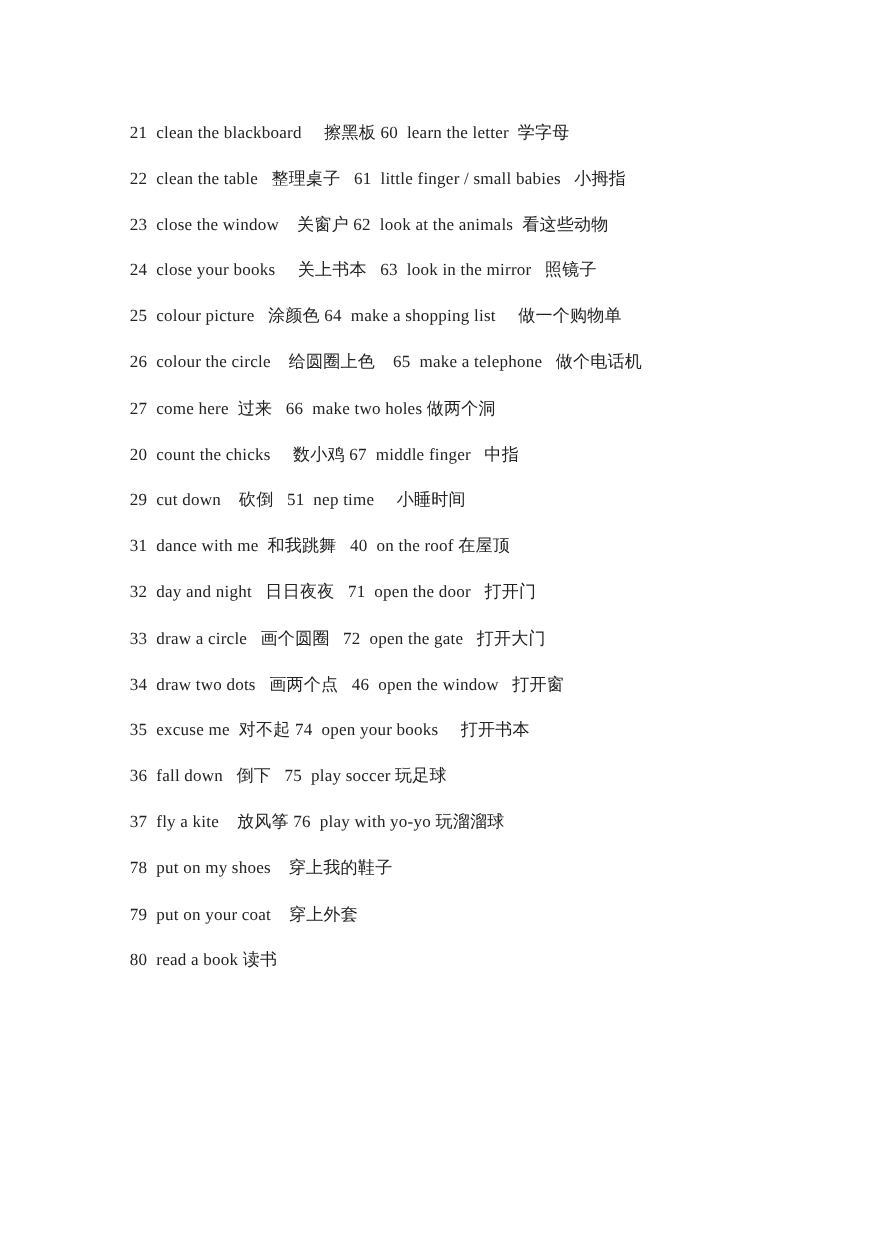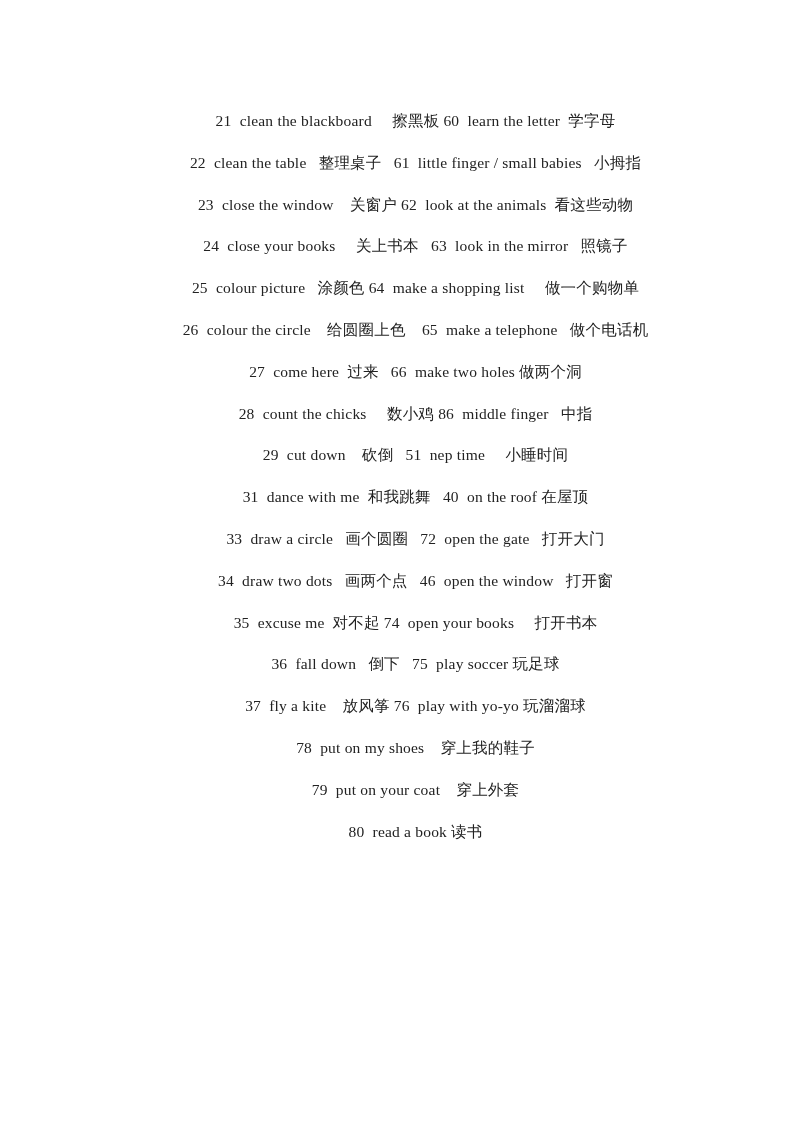--- a/index.html
+++ b/index.html
@@ -20,37 +20,37 @@
     height: 1122px;
     box-sizing: border-box;
     padding: 100px 80px 0 118px;
   }
   .line {
     font-size: 15.5px;
     line-height: 41.8px;
     white-space: pre;
     letter-spacing: 0.2px;
     color: #222;
-    text-align: center;
   }
 </style>
 </head>
 <body>
 
 <div class="page">
   <div class="line">21  clean the blackboard     擦黑板 60  learn the letter  学字母</div>
   <div class="line">22  clean the table   整理桌子   61  little finger / small babies   小拇指</div>
   <div class="line">23  close the window    关窗户 62  look at the animals  看这些动物</div>
   <div class="line">24  close your books     关上书本   63  look in the mirror   照镜子</div>
   <div class="line">25  colour picture   涂颜色 64  make a shopping list     做一个购物单</div>
   <div class="line">26  colour the circle    给圆圈上色    65  make a telephone   做个电话机</div>
   <div class="line">27  come here  过来   66  make two holes 做两个洞</div>
-  <div class="line">28  count the chicks     数小鸡 86  middle finger   中指</div>
+  <div class="line">20  count the chicks     数小鸡 67  middle finger   中指</div>
   <div class="line">29  cut down    砍倒   51  nep time     小睡时间</div>
   <div class="line">31  dance with me  和我跳舞   40  on the roof 在屋顶</div>
+  <div class="line">32  day and night   日日夜夜   71  open the door   打开门</div>
   <div class="line">33  draw a circle   画个圆圈   72  open the gate   打开大门</div>
   <div class="line">34  draw two dots   画两个点   46  open the window   打开窗</div>
   <div class="line">35  excuse me  对不起 74  open your books     打开书本</div>
   <div class="line">36  fall down   倒下   75  play soccer 玩足球</div>
   <div class="line">37  fly a kite    放风筝 76  play with yo-yo 玩溜溜球</div>
   <div class="line">78  put on my shoes    穿上我的鞋子</div>
   <div class="line">79  put on your coat    穿上外套</div>
   <div class="line">80  read a book 读书</div>
 </div>
 

